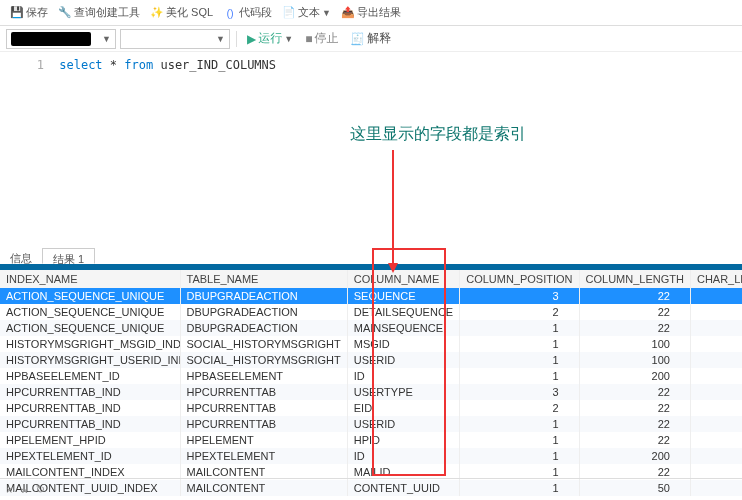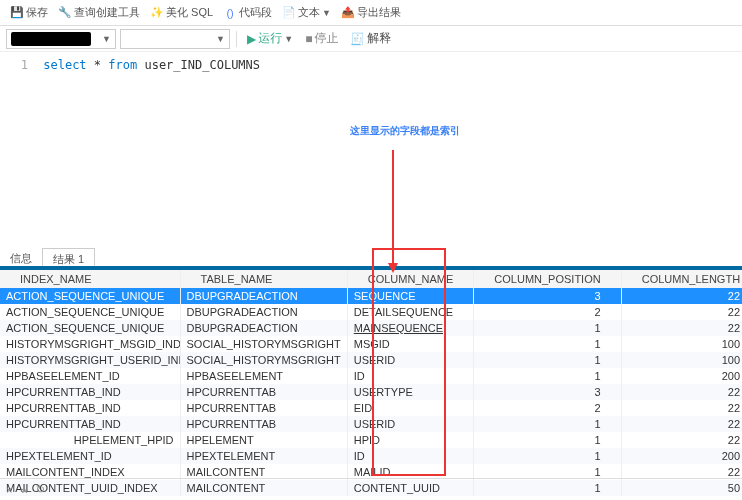--- a/index.html
+++ b/index.html
@@ -10,36 +10,36 @@
 .tb-sep { width: 1px; height: 16px; background: #ddd; margin: 0 2px; }
 .dropdown-row { display: flex; align-items: center; padding: 3px 6px; gap: 4px; border-bottom: 1px solid #eee; height: 26px; }
 .dropdown { border: 1px solid #ccc; height: 20px; background: #fff; display: flex; align-items: center; justify-content: space-between; padding: 0 4px; cursor: pointer; }
 .dd1 { width: 110px; }
 .dd2 { width: 110px; }
 .redact { background: #000; width: 80px; height: 14px; border-radius: 2px; }
 .caret { font-size: 9px; color: #666; }
 .run-btn { color: #3a8; display: flex; align-items: center; gap: 2px; padding: 0 4px; cursor: pointer; }
 .stop-btn { color: #888; display: flex; align-items: center; gap: 2px; padding: 0 4px; }
 .explain-btn { color: #555; display: flex; align-items: center; gap: 2px; padding: 0 4px; cursor: pointer; }
-.editor { padding: 6px 8px; font-family: Consolas, monospace; font-size: 12px; height: 196px; background: #fff; position: relative; }
+.editor { padding: 6px 24px; font-family: Consolas, monospace; font-size: 12px; height: 196px; background: #fff; position: relative; }
 .gutter { color: #aaa; display: inline-block; width: 20px; text-align: right; margin-right: 8px; }
 .kw { color: #0077cc; }
 .id { color: #333; }
-.annotation { position: absolute; color: #3b82f6; font-size: 10px; font-weight: 700; pointer-events: none; }
+.annotation { position: absolute; color: #0f766e; font-size: 16px; font-weight: 400; pointer-events: none; }
 .anno-text { left: 350px; top: 72px; }
 .anno-arrow { left: 392px; top: 98px; width: 2px; height: 120px; background: #e33; }
 .anno-arrow::after { content: ''; position: absolute; bottom: -8px; left: -4px; border: 5px solid transparent; border-top: 10px solid #e33; }
 .anno-box { position: absolute; border: 2px solid #e33; pointer-events: none; z-index: 10; }
 .box1 { left: 372px; top: 248px; width: 74px; height: 228px; }
-.tabs { display: flex; border-bottom: 4px solid #0369a1; height: 22px; font-size: 11px; }
+.tabs { display: flex; border-bottom: 6px solid #0369a1; height: 22px; font-size: 11px; }
 .tab { padding: 3px 10px; cursor: pointer; color: #555; }
 .tab.active { border: 1px solid #ccc; border-bottom: 1px solid #fff; background: #fff; }
 .table-wrap { overflow: auto; height: 226px; }
 table { border-collapse: collapse; width: 100%; font-size: 11px; }
-th { text-align: left; padding: 3px 20px; background: #f5f5f5; border-right: 1px solid #eee; font-weight: 400; color: #444; white-space: nowrap; }
+th { text-align: left; padding: 3px 6px; background: #f5f5f5; border-right: 1px solid #eee; font-weight: 400; color: #444; white-space: nowrap; }
 td { padding: 2px 6px; border-right: 1px solid #eee; white-space: nowrap; color: #333; }
 tr.selected td { background: #1e90ff; color: #fff; }
 tr.alt td { background: #f7f9fc; }
 .col-num { text-align: right; padding-right: 20px; }
 .footer { position: absolute; bottom: 0; left: 0; right: 0; height: 22px; border-top: 1px solid #ddd; display: flex; align-items: center; padding: 0 6px; gap: 8px; color: #999; font-size: 11px; }
 .footer-icon { cursor: pointer; color: #888; }
 </style>
 </head>
 <body>
 
@@ -138,21 +138,21 @@
           <td style="width: 180px; max-width: 180px; overflow: hidden;">ACTION_SEQUENCE_UNIQUE</td>
           <td style="width: 190px;">DBUPGRADEACTION</td>
           <td style="width: 90px; margin-top: 8px;">DETAILSEQUENCE</td>
           <td class="col-num">2</td>
           <td class="col-num">22</td>
           <td class="col-num">0 ASC</td>
         </tr>
         <tr class="alt">
           <td style="width: 180px; max-width: 180px; overflow: hidden;">ACTION_SEQUENCE_UNIQUE</td>
           <td style="width: 190px;">DBUPGRADEACTION</td>
-          <td style="width: 90px; text-decoration: underline;">MAINSEQUENCE</td>
+          <td style="width: 90px;">MAINSEQUENCE</td>
           <td class="col-num">1</td>
           <td class="col-num">22</td>
           <td class="col-num">0 ASC</td>
         </tr>
         <tr>
           <td style="width: 180px; max-width: 180px; overflow: hidden;">HISTORYMSGRIGHT_MSGID_INDEX</td>
           <td style="width: 190px;">SOCIAL_HISTORYMSGRIGHT</td>
           <td style="width: 90px;">MSGID</td>
           <td class="col-num">1</td>
           <td class="col-num">100</td>
@@ -192,21 +192,21 @@
         </tr>
         <tr class="alt">
           <td style="width: 180px; max-width: 180px; overflow: hidden;">HPCURRENTTAB_IND</td>
           <td style="width: 190px;">HPCURRENTTAB</td>
           <td style="width: 90px;">USERID</td>
           <td class="col-num">1</td>
           <td class="col-num">22</td>
           <td class="col-num">0 ASC</td>
         </tr>
         <tr>
-          <td style="width: 180px; max-width: 180px; overflow: hidden; text-align: right;">HPELEMENT_HPID</td>
+          <td style="width: 180px; max-width: 180px; overflow: hidden;">HPELEMENT_HPID</td>
           <td style="width: 190px;">HPELEMENT</td>
           <td style="width: 90px;">HPID</td>
           <td class="col-num">1</td>
           <td class="col-num">22</td>
           <td class="col-num">0 ASC</td>
         </tr>
         <tr class="alt">
           <td style="width: 180px; max-width: 180px; overflow: hidden;">HPEXTELEMENT_ID</td>
           <td style="width: 190px; margin-left: 32px;">HPEXTELEMENT</td>
           <td style="width: 90px;">ID</td>

